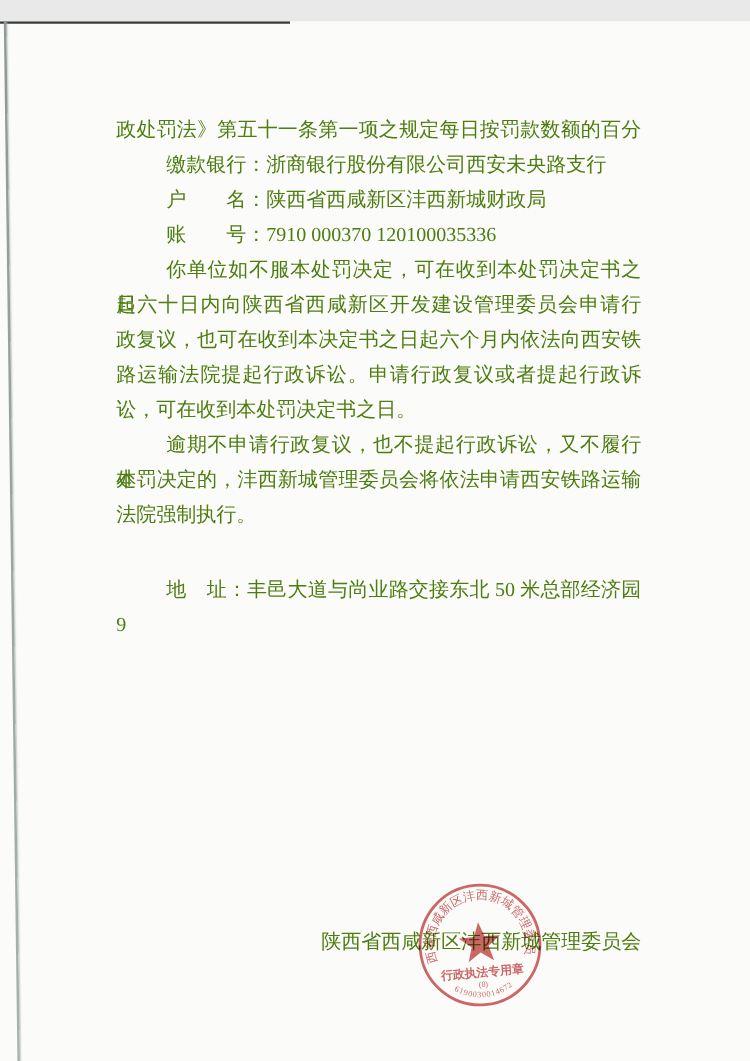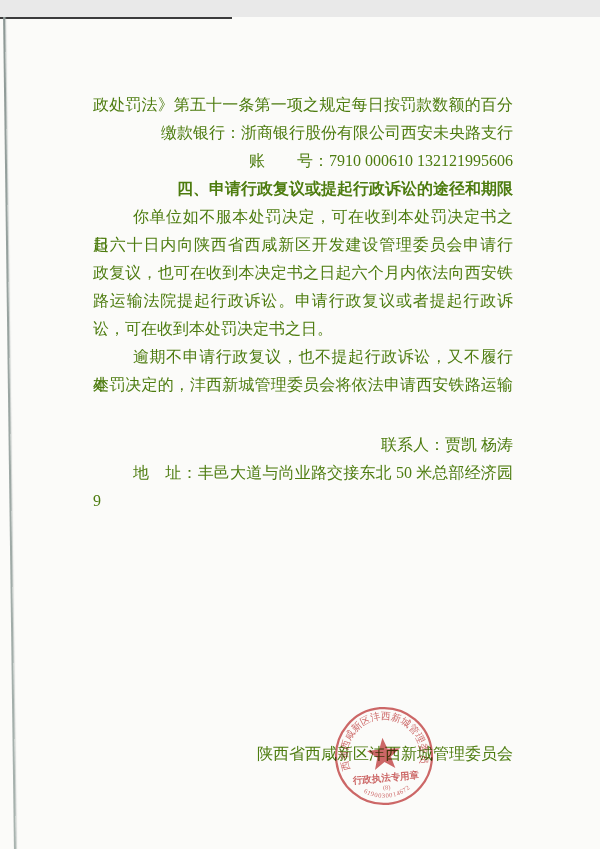--- a/index.html
+++ b/index.html
@@ -15,21 +15,21 @@
     position:absolute;top:-4px;left:3px;width:2px;height:860px;
     background:linear-gradient(to bottom,#8e9996,#a9b4b0);
     transform-origin:top left;transform:rotate(-0.75deg);
     box-shadow:1px 0 1px rgba(160,170,168,0.5);
   }
   .art-bottom{position:absolute;bottom:0;left:0;width:100%;height:5px;
     background:linear-gradient(to right,#d7dbda,#eef0ef);}
   
   .body-text{position:absolute;left:93px;top:74px;width:420px;font-size:16px;}
   .ln{height:28px;line-height:28px;letter-spacing:0;}
-  .ind{text-indent:40px;text-align:right;}
+  .ind{text-indent:40px;}
   .jl{text-align:justify;text-align-last:justify;}
   .heading{font-weight:bold;font-family:"Liberation Sans","DejaVu Sans",sans-serif;}
   .spacer{height:32px;}
   .signature{
     position:absolute;top:723px;right:87px;z-index:1;
     font-size:16px;line-height:28px;white-space:nowrap;
   }
   
   .seal{
     position:absolute;left:333px;top:686px;width:102px;height:106px;z-index:2;
@@ -47,31 +47,31 @@
 
 <div class="page">
 
   <div class="art-top"></div>
   <div class="art-left"></div>
   <div class="art-bottom"></div>
 
   <div class="body-text">
     <div class="ln jl">政处罚法》第五十一条第一项之规定每日按罚款数额的百分</div>
     <div class="ln ind">缴款银行：浙商银行股份有限公司西安未央路支行</div>
-    <div class="ln ind">账　　号：7910 000610 132121995606</div>
-    <div class="ln ind heading">四、申请行政复议或提起行政诉讼的途径和期限</div>
+    <div class="ln ind">户　　名：陕西省西咸新区沣西新城财政局</div>
+    <div class="ln ind">账　　号：7910 000370 120100035336</div>
     <div class="ln ind jl">你单位如不服本处罚决定，可在收到本处罚决定书之日</div>
     <div class="ln jl">起六十日内向陕西省西咸新区开发建设管理委员会申请行</div>
     <div class="ln jl">政复议，也可在收到本决定书之日起六个月内依法向西安铁</div>
     <div class="ln jl">路运输法院提起行政诉讼。申请行政复议或者提起行政诉</div>
     <div class="ln">讼，可在收到本处罚决定书之日。</div>
     <div class="ln ind jl">逾期不申请行政复议，也不提起行政诉讼，又不履行本</div>
     <div class="ln jl">处罚决定的，沣西新城管理委员会将依法申请西安铁路运输</div>
+    <div class="ln">法院强制执行。</div>
     <div class="spacer"></div>
-    <div class="ln ind">联系人：贾凯 杨涛</div>
     <div class="ln ind jl">地　址：丰邑大道与尚业路交接东北 50 米总部经济园 9</div>
   </div>
 
   <div class="signature">陕西省西咸新区沣西新城管理委员会</div>
 
   <div class="seal">
     <svg viewBox="0 0 100 100" xmlns="http://www.w3.org/2000/svg">
       <defs>
         <path id="arcTop" d="M 16.2,62.3 A 36,36 0 1 1 83.8,62.3" fill="none"></path>
         <path id="arcBot" d="M 18.6,76.4 A 41,41 0 0 0 81.4,76.4" fill="none"></path>

